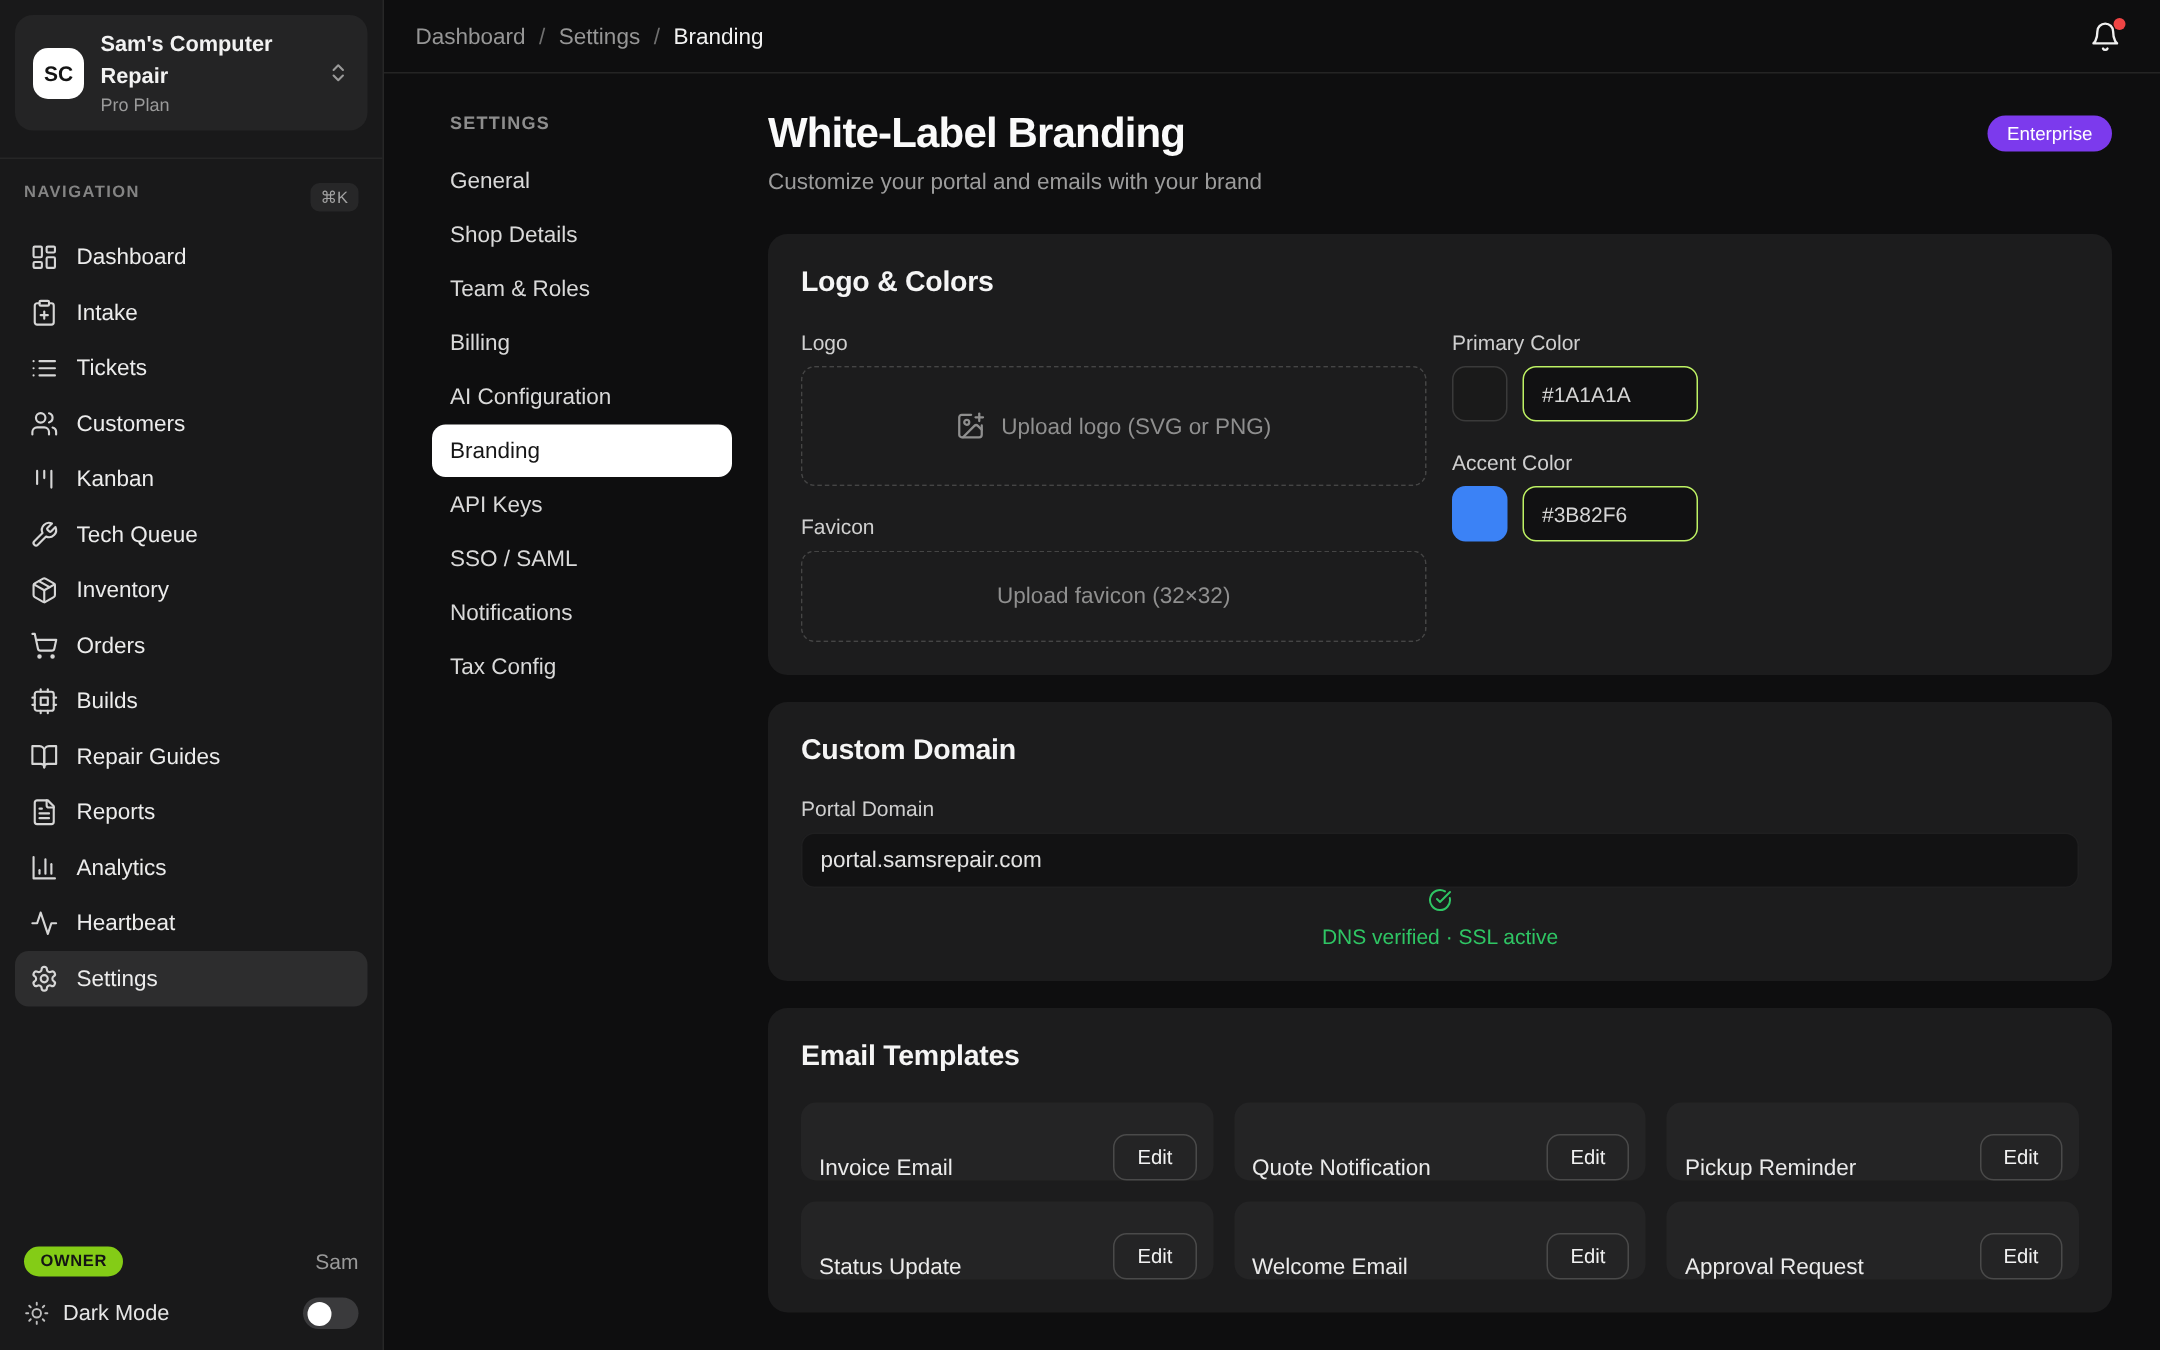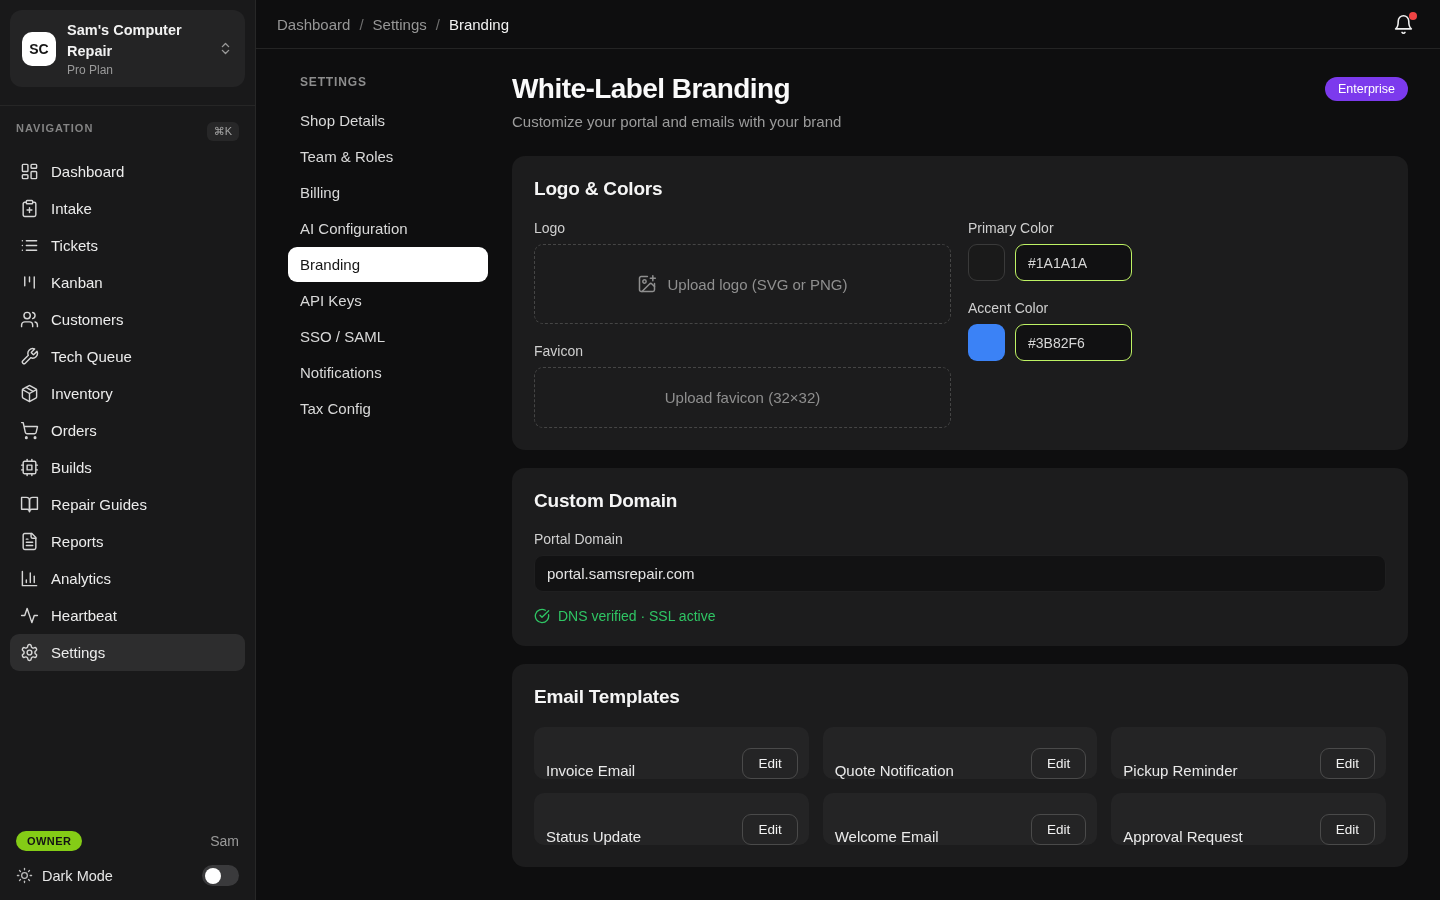--- a/index.html
+++ b/index.html
@@ -149,21 +149,21 @@
     font-family:"Liberation Sans", sans-serif; outline:none;
   }
 
   .domain-input {
     display:block; width:100%; height:37px; margin-top:2px;
     background:#121213; border:1px solid #1f1f20; border-radius:9px;
     color:#e3e3e3; font-size:15px; padding:0 12px;
     font-family:"Liberation Sans", sans-serif; outline:none;
   }
   .domain-label { margin-top:19px; }
-  .domain-status { display:flex; align-items:center; gap:8px; margin-top:16px; font-size:14px; }
+  .domain-status { display:flex; align-items:center; gap:8px; font-size:14px;flex-direction:column; }
 
   .tmpl-grid {
     margin-top:19px;
     display:grid; grid-template-columns:repeat(3, 1fr); gap:14px;
   }
   .tmpl-tile {
     background:#242425; border-radius:10px; height:52px;
     display:flex; align-items:flex-end; justify-content:space-between;
     padding:0 11px 0 12px;
   }
@@ -232,37 +232,37 @@
             <line x1="3" x2="3.01" y1="6" y2="6"></line>
             <line x1="3" x2="3.01" y1="12" y2="12"></line>
             <line x1="3" x2="3.01" y1="18" y2="18"></line>
           </svg>
         </span>
         <span>Tickets</span>
       </div>
       <div class="nav-item">
         <span class="nav-ic">
           <svg width="19" height="19" viewBox="0 0 24 24" fill="none" stroke="currentColor" stroke-width="1.8" stroke-linecap="round" stroke-linejoin="round">
-            <path d="M6 5v11"></path>
-            <path d="M12 5v6"></path>
-            <path d="M18 5v14"></path>
-          </svg>
-        </span>
-        <span>Kanban</span>
-      </div>
-      <div class="nav-item">
-        <span class="nav-ic">
-          <svg width="19" height="19" viewBox="0 0 24 24" fill="none" stroke="currentColor" stroke-width="1.8" stroke-linecap="round" stroke-linejoin="round">
             <path d="M16 21v-2a4 4 0 0 0-4-4H6a4 4 0 0 0-4 4v2"></path>
             <circle cx="9" cy="7" r="4"></circle>
             <path d="M22 21v-2a4 4 0 0 0-3-3.87"></path>
             <path d="M16 3.13a4 4 0 0 1 0 7.75"></path>
           </svg>
         </span>
         <span>Customers</span>
+      </div>
+      <div class="nav-item">
+        <span class="nav-ic">
+          <svg width="19" height="19" viewBox="0 0 24 24" fill="none" stroke="currentColor" stroke-width="1.8" stroke-linecap="round" stroke-linejoin="round">
+            <path d="M6 5v11"></path>
+            <path d="M12 5v6"></path>
+            <path d="M18 5v14"></path>
+          </svg>
+        </span>
+        <span>Kanban</span>
       </div>
       <div class="nav-item">
         <span class="nav-ic">
           <svg width="19" height="19" viewBox="0 0 24 24" fill="none" stroke="currentColor" stroke-width="1.8" stroke-linecap="round" stroke-linejoin="round">
             <path d="M14.7 6.3a1 1 0 0 0 0 1.4l1.6 1.6a1 1 0 0 0 1.4 0l3.77-3.77a6 6 0 0 1-7.94 7.94l-6.91 6.91a2.12 2.12 0 0 1-3-3l6.91-6.91a6 6 0 0 1 7.94-7.94l-3.76 3.76z"></path>
           </svg>
         </span>
         <span>Tech Queue</span>
       </div>
       <div class="nav-item">
@@ -402,20 +402,21 @@
       </span>
       <span class="bell-dot" style="background-color: rgb(239, 68, 68);"></span>
     </button>
   </header>
 
   <div class="content">
 
     <div class="settings-nav">
       <div class="settings-title">SETTINGS</div>
       <div class="settings-items" id="settings-items">
+          <div class="s-item">General</div>
           <div class="s-item">Shop Details</div>
           <div class="s-item">Team &amp; Roles</div>
           <div class="s-item">Billing</div>
           <div class="s-item">AI Configuration</div>
           <div class="s-item active">Branding</div>
           <div class="s-item">API Keys</div>
           <div class="s-item">SSO / SAML</div>
           <div class="s-item">Notifications</div>
           <div class="s-item">Tax Config</div>
         </div>

